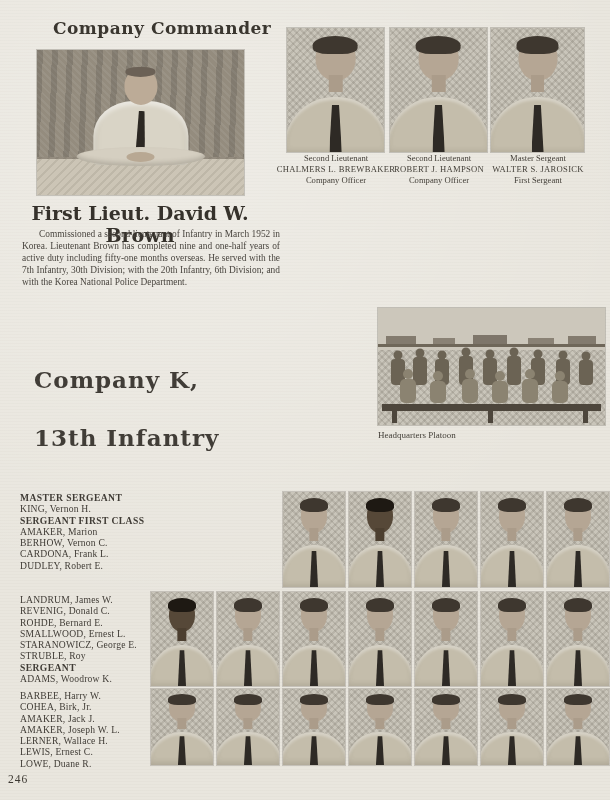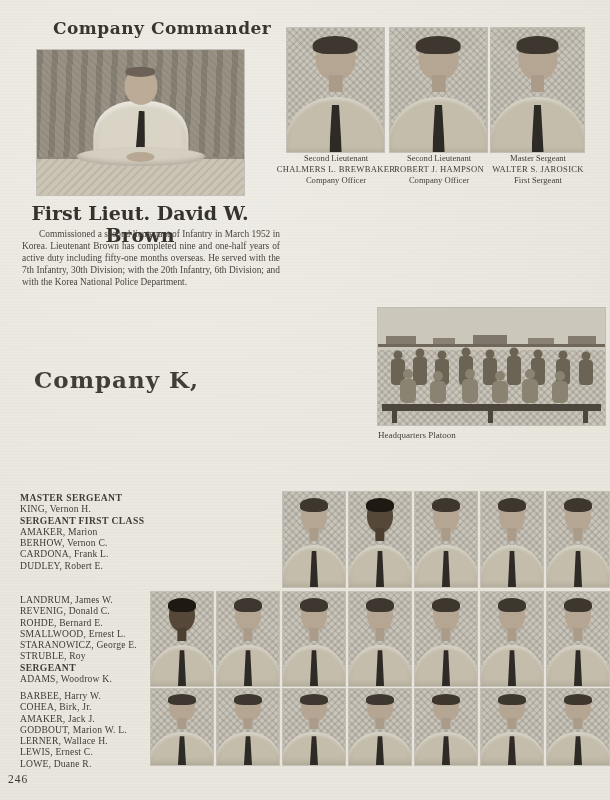--- a/index.html
+++ b/index.html
@@ -168,20 +168,21 @@
     <div class="off-name">ROBERT J. HAMPSON</div>
     <div class="off-title">Company Officer</div>
   </div>
   <div class="off-cap" style="left:476px;">
     <div class="off-rank">Master Sergeant</div>
     <div class="off-name">WALTER S. JAROSICK</div>
     <div class="off-title">First Sergeant</div>
   </div>
 
   <div class="unit-line unit-1">Company K,</div>
+  <div class="unit-line unit-2">13th Infantry</div>
 
   <div class="photo group-photo">
     <svg viewBox="0 0 227 117" preserveAspectRatio="none">
       <rect x="0" y="0" width="227" height="42" fill="#ccc7bb"></rect>
       <rect x="8" y="28" width="30" height="8" fill="#837b6e"></rect>
       <rect x="55" y="30" width="22" height="6" fill="#8a8275"></rect>
       <rect x="95" y="27" width="34" height="9" fill="#7e766a"></rect>
       <rect x="150" y="30" width="26" height="6" fill="#8a8275"></rect>
       <rect x="190" y="28" width="28" height="8" fill="#837b6e"></rect>
       <rect x="0" y="36" width="227" height="3" fill="#6f6759"></rect>
@@ -248,21 +249,21 @@
     <div class="r-line">STARANOWICZ, George E.</div>
     <div class="r-line">STRUBLE, Roy</div>
     <div class="r-line r-header">SERGEANT</div>
     <div class="r-line">ADAMS, Woodrow K.</div>
   </div>
 
   <div class="roster roster-3">
     <div class="r-line">BARBEE, Harry W.</div>
     <div class="r-line">COHEA, Birk, Jr.</div>
     <div class="r-line">AMAKER, Jack J.</div>
-    <div class="r-line">GODBOUT, Marion W. L.</div>
+    <div class="r-line">AMAKER, Joseph W. L.</div>
     <div class="r-line">LERNER, Wallace H.</div>
     <div class="r-line">LEWIS, Ernest C.</div>
     <div class="r-line">LOWE, Duane R.</div>
   </div>
 
   <div class="grid-row row-1">
     <div class="photo">
         <div class="ph-head"></div>
         <div class="ph-neck"></div>
         <div class="ph-body"></div>

